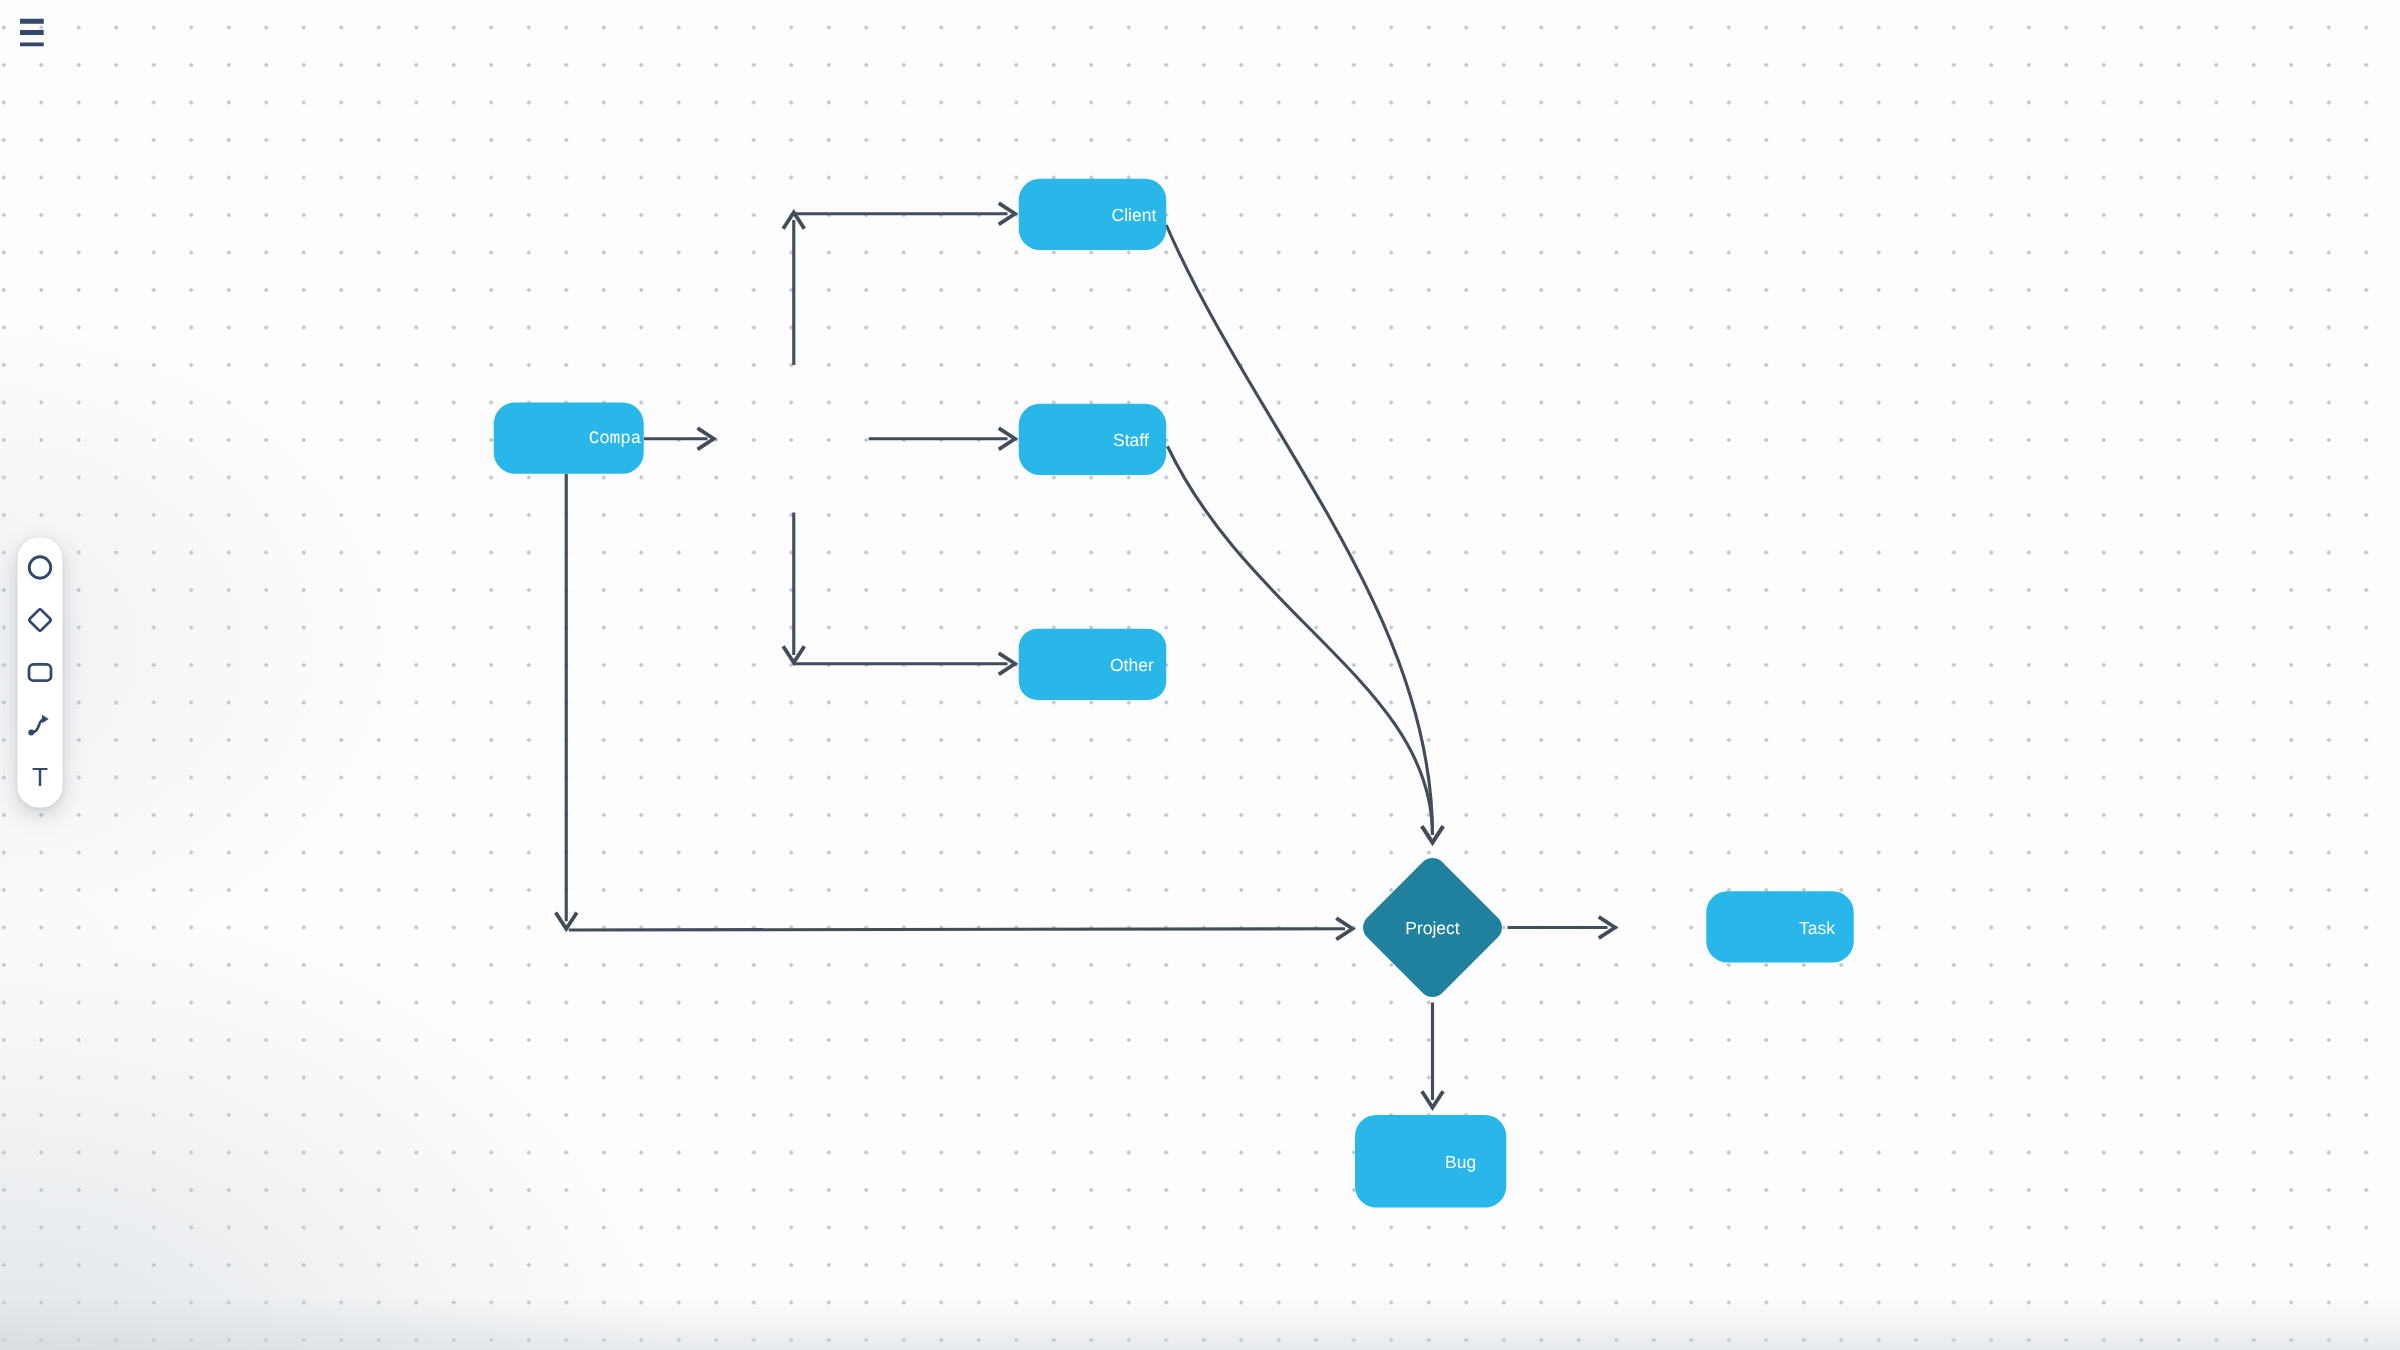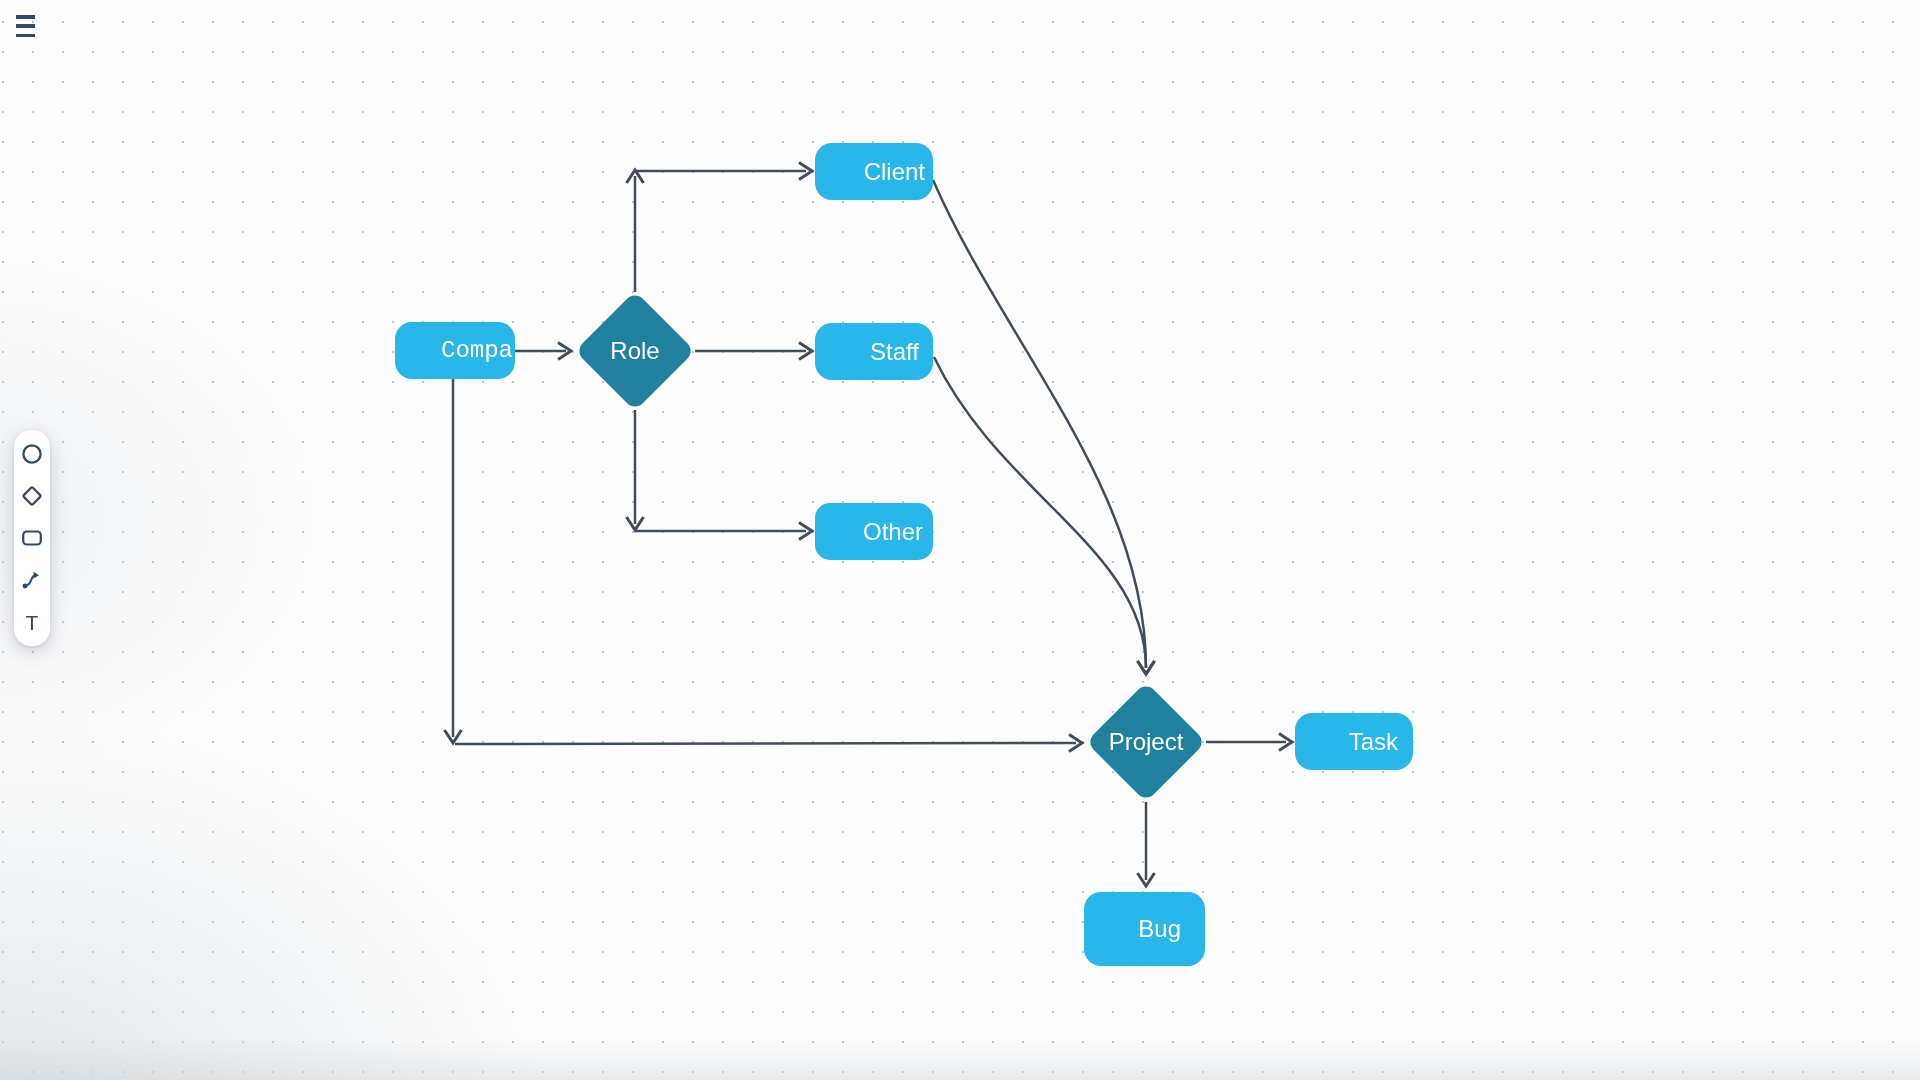--- a/index.html
+++ b/index.html
@@ -22,21 +22,21 @@
       radial-gradient(900px 700px at 0% 105%, rgba(199,207,214,0.55), rgba(255,255,255,0) 60%),
       radial-gradient(650px 480px at -2% 48%, rgba(203,210,217,0.30), rgba(255,255,255,0) 55%),
       linear-gradient(0deg, rgba(206,213,219,0.45), rgba(255,255,255,0) 4%);
   }
   #edges{position:absolute;inset:0;width:1920px;height:1080px;}
   .edge-line{fill:none;stroke:var(--edge,#424d5b);stroke-width:2.5px;}
   .edge-arrow{fill:none;stroke:var(--edge,#424d5b);stroke-width:3px;stroke-linejoin:miter;stroke-linecap:butt;}
   #nodes{position:absolute;inset:0;}
   .node{
     position:absolute;display:flex;align-items:center;justify-content:center;
-    font-size:24px;color:#fff;user-select:none;
+    font-size:14px;color:#fff;user-select:none;
   }
   .rect-node{
     background:var(--node-fill,#29b6e9);
     border-radius:17px;overflow:hidden;justify-content:flex-end;
   }
   .rect-node .node-label{white-space:nowrap;}
   .diamond-node .node-label{position:relative;z-index:2;}
   .diamond-shape{
     position:absolute;left:50%;top:50%;
     transform:translate(-50%,-50%) rotate(45deg);
@@ -93,38 +93,34 @@
       <path d="M1137.5,661 L1146,674 L1154.5,661" class="edge-arrow"></path>
       <path d="M1206,742 L1286,742" class="edge-line"></path>
       <path d="M1279,733.5 L1292,742 L1279,750.5" class="edge-arrow"></path>
       <path d="M1146,802 L1146,880" class="edge-line"></path>
       <path d="M1137.5,873 L1146,886 L1154.5,873" class="edge-arrow"></path>
     </svg>
   <div id="nodes">
       <div class="node rect-node" style="left: 395px; top: 322px; width: 120px; height: 57px; font-family: Liberation Mono, monospace;">
         <span class="node-label" style="padding-right: 2px;">Compa</span>
       </div>
-      <div class="node diamond-node" style="left: 575px; top: 292px; width: 120px; height: 118px;">
-        <div class="diamond-shape" style="width: 85px; height: 85px;"></div>
-        <span class="node-label">Role</span>
-      </div>
       <div class="node rect-node" style="left: 815px; top: 143px; width: 118px; height: 57px;">
         <span class="node-label" style="padding-right: 8px;">Client</span>
       </div>
       <div class="node rect-node" style="left: 815px; top: 323px; width: 118px; height: 57px;">
         <span class="node-label" style="padding-right: 14px;">Staff</span>
       </div>
       <div class="node rect-node" style="left: 815px; top: 503px; width: 118px; height: 57px; border-radius: 15px;">
         <span class="node-label" style="padding-right: 10px;">Other</span>
       </div>
       <div class="node diamond-node" style="left: 1086px; top: 682px; width: 120px; height: 120px;">
         <div class="diamond-shape" style="width: 85px; height: 85px;"></div>
         <span class="node-label">Project</span>
       </div>
-      <div class="node rect-node" style="left: 1295px; top: 713px; width: 118px; height: 57px; align-items: center;">
+      <div class="node rect-node" style="left: 1365px; top: 713px; width: 118px; height: 57px; align-items: center;">
         <span class="node-label" style="padding-right: 15px;">Task</span>
       </div>
       <div class="node rect-node" style="left: 1084px; top: 892px; width: 121px; height: 74px;">
         <span class="node-label" style="padding-right: 24px;">Bug</span>
       </div>
     </div>
 </div>
 
 <button class="menu-btn" aria-label="menu">
   <span></span>

